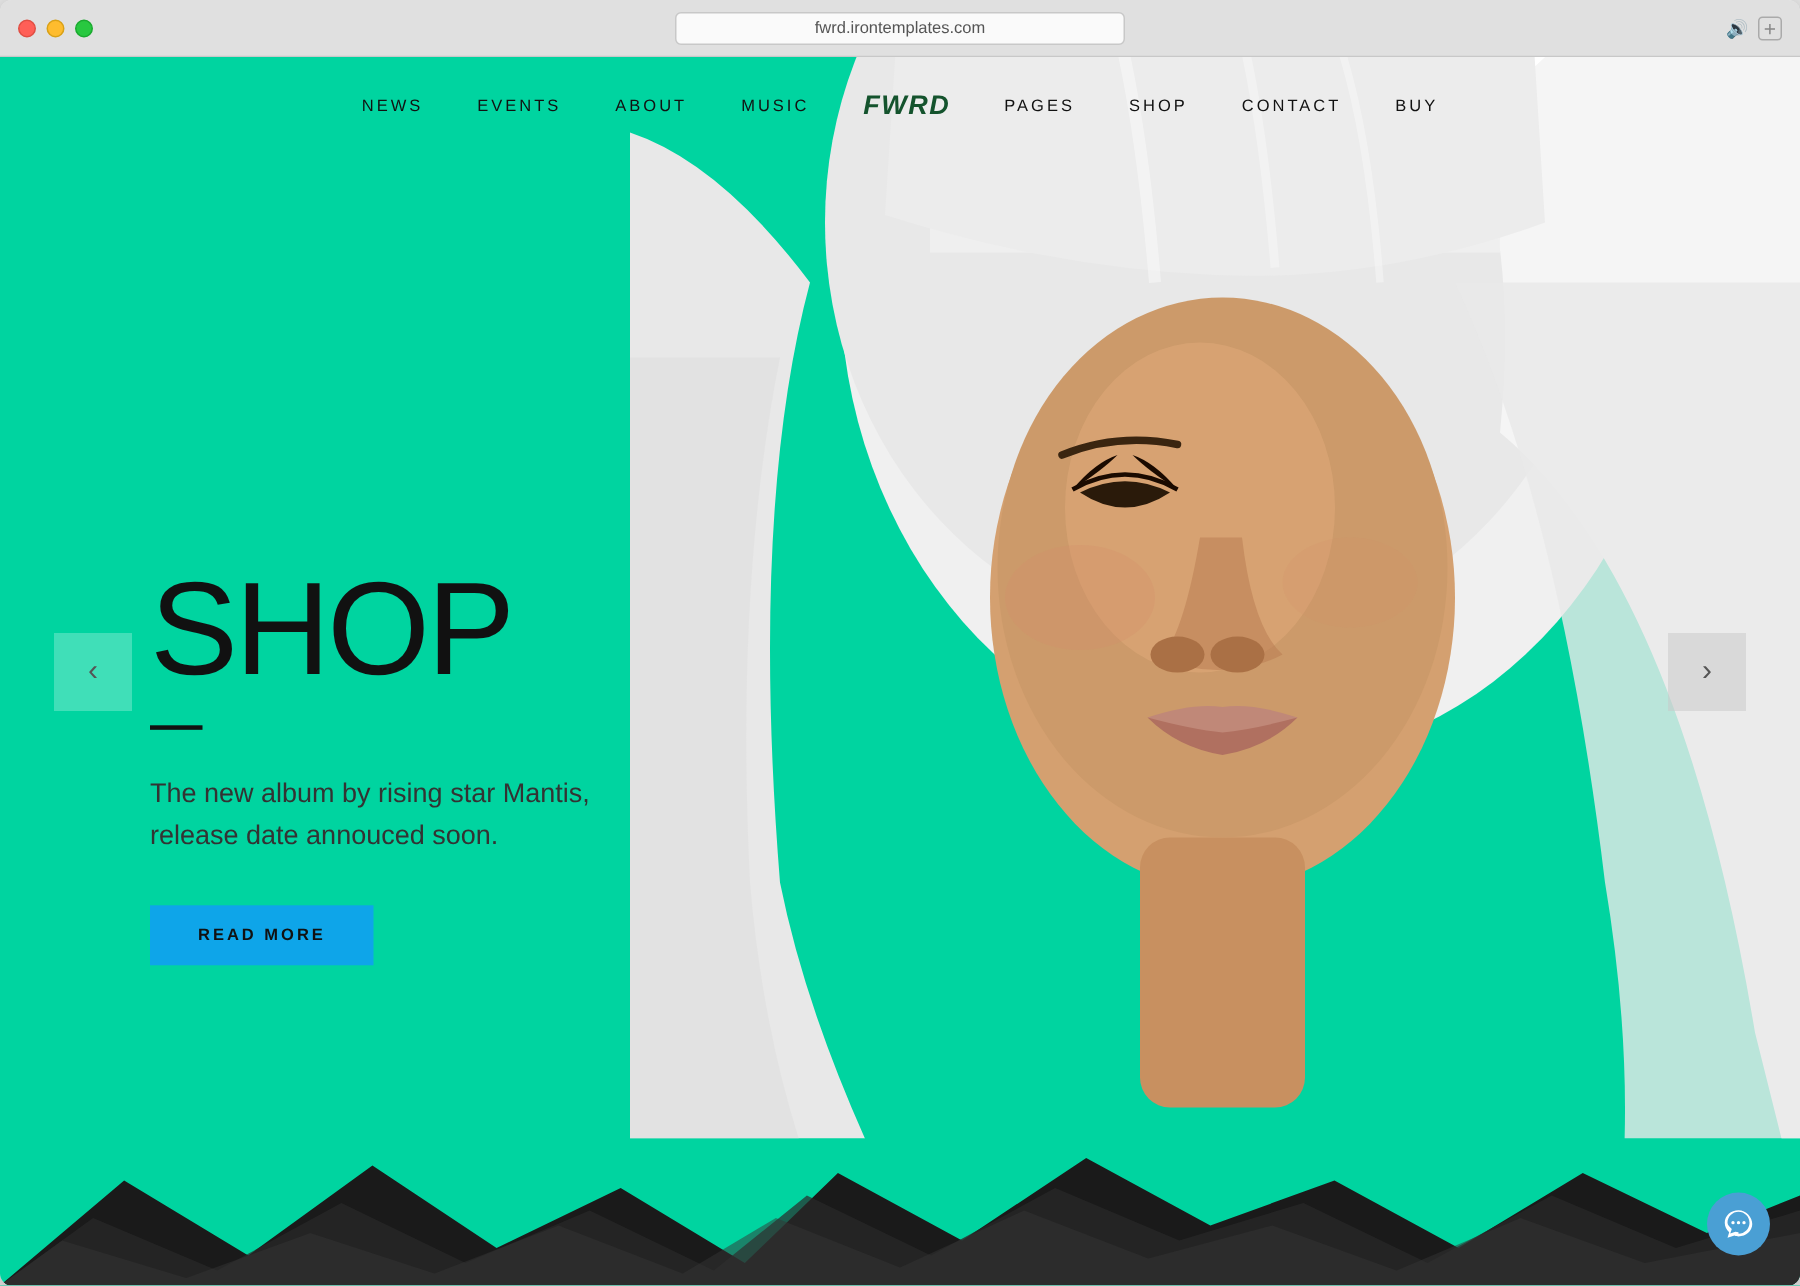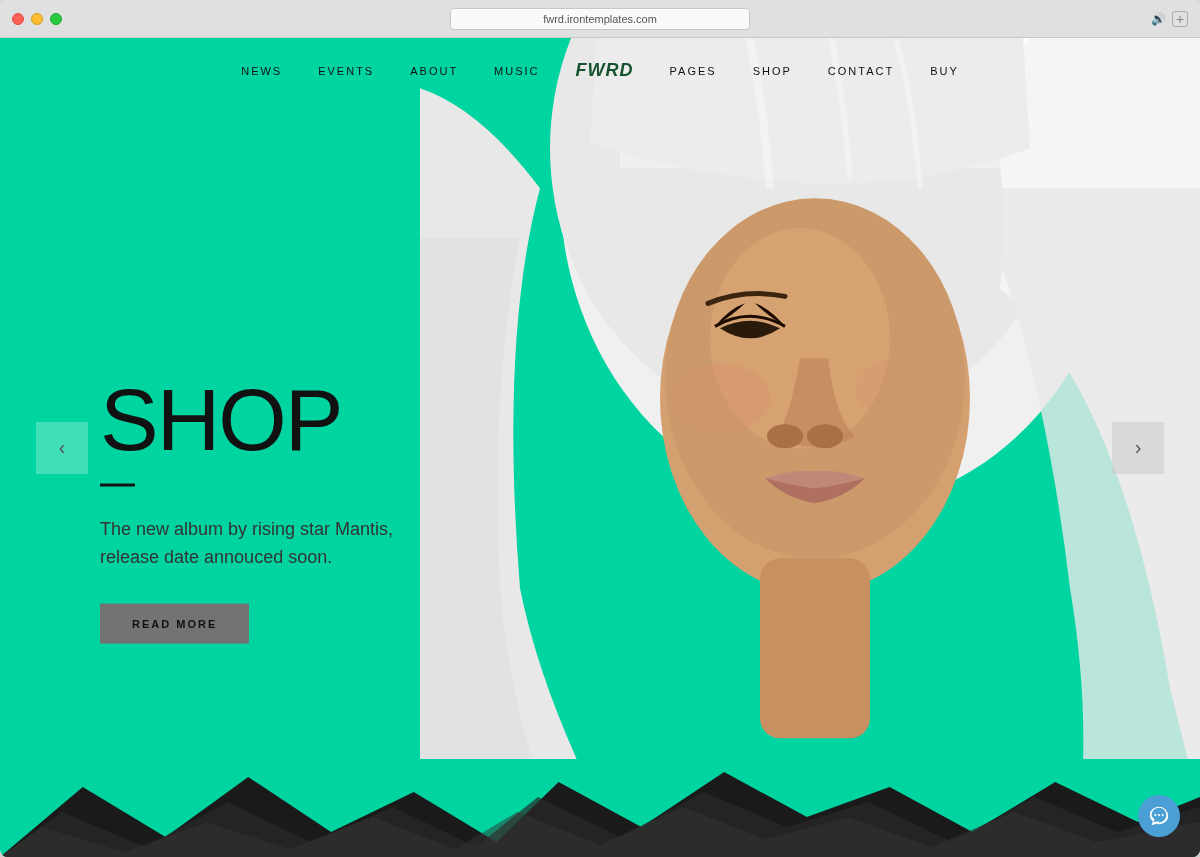--- a/index.html
+++ b/index.html
@@ -195,21 +195,21 @@
       color: #333;
       line-height: 1.6;
       max-width: 300px;
       font-weight: 300;
       margin-bottom: 32px;
     }
 
     .hero-cta {
       display: inline-block;
       padding: 14px 32px;
-      background: #737373;
+      background: #0ea5e9;
       color: #111;
       font-size: 11px;
       font-weight: 600;
       letter-spacing: 2px;
       text-transform: uppercase;
       cursor: pointer;
       border: none;
     }
 
     

